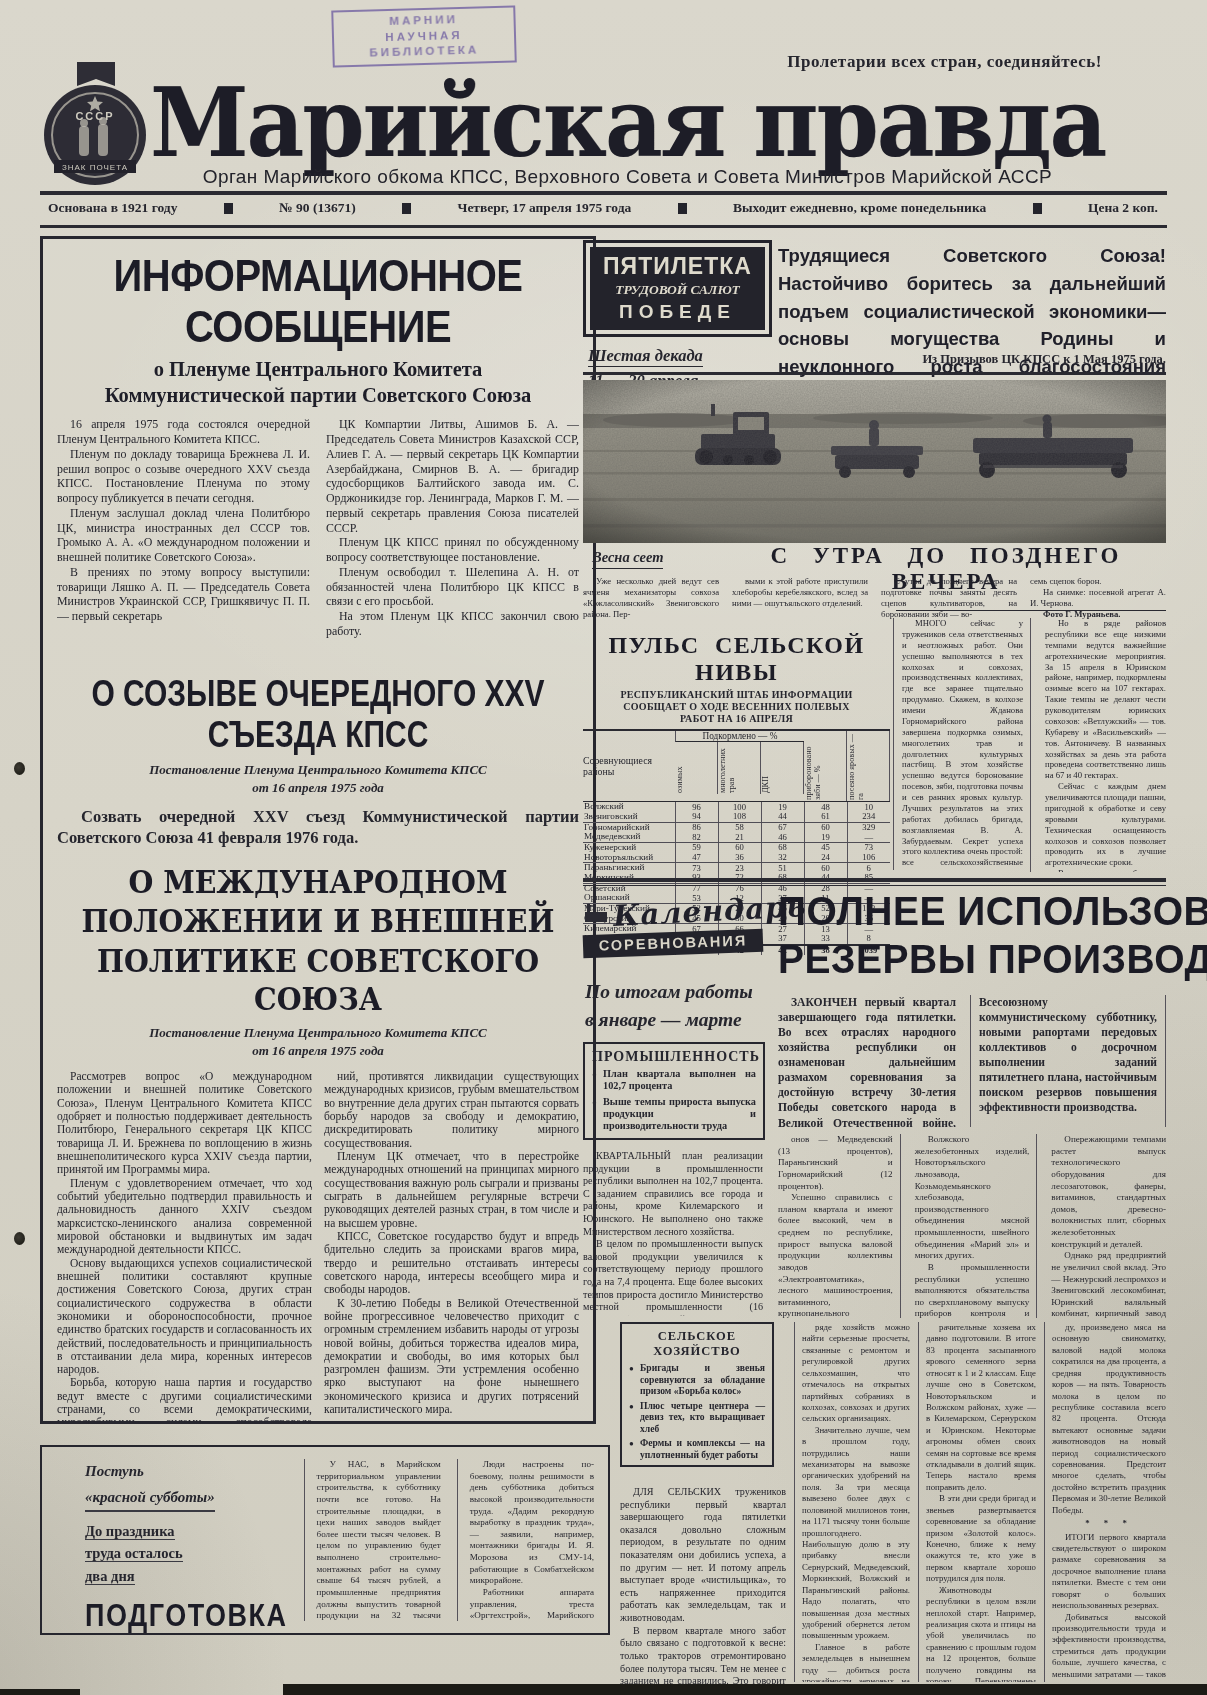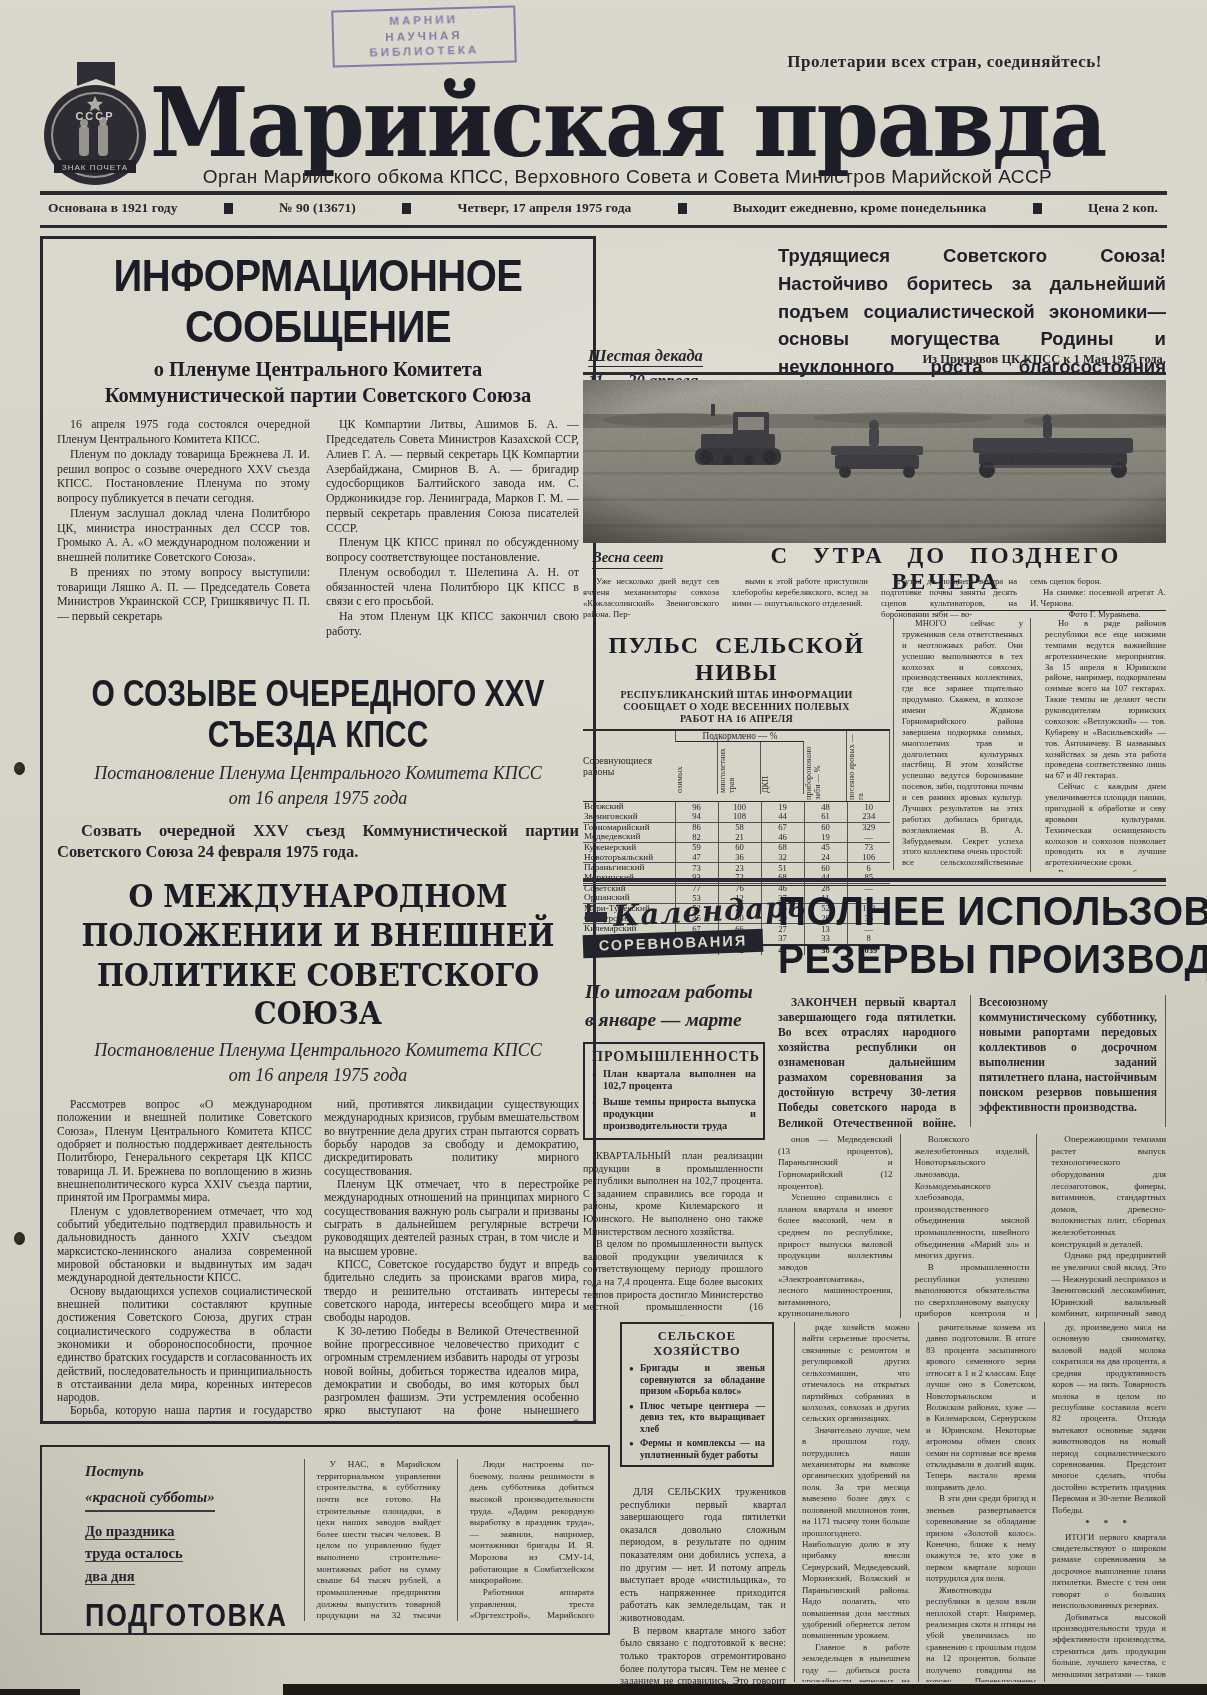--- a/index.html
+++ b/index.html
@@ -27,21 +27,21 @@
   .mast-sub{font-family:"Liberation Sans",sans-serif;font-size:19px;font-weight:500;
     text-align:center;letter-spacing:.4px;color:#23232b;}
   .dateline{display:flex;align-items:center;justify-content:space-between;
     font-weight:bold;font-size:13.5px;}
   .dlsq{width:9px;height:11px;background:#23232b;display:inline-block;}
   .bigbox{border:3px solid #26262e;background:rgba(255,255,252,.05);}
   .h-com{font-family:"Liberation Sans",sans-serif;font-weight:bold;font-size:40px;
     text-align:center;letter-spacing:-.5px;transform:scaleY(1.12);transform-origin:center top;
     color:#1c1c26;}
   .deck{font-weight:bold;font-size:20.5px;text-align:center;line-height:1.25;color:#1e1e28;}
-  .ideck{font-style:italic;font-size:18px;text-align:center;line-height:1.4;font-weight:400;}
+  .ideck{font-style:italic;font-size:13px;text-align:center;line-height:1.4;font-weight:700;}
   .h-syezd{font-family:"Liberation Sans",sans-serif;font-weight:bold;font-size:30px;
     text-align:center;transform:scaleY(1.22);transform-origin:center top;color:#1c1c26;letter-spacing:0;}
   .h-intl{font-family:"DejaVu Serif",serif;font-weight:bold;font-size:28.5px;
     text-align:center;transform:scaleY(1.12);transform-origin:center top;line-height:1.22;color:#1c1c26;}
   .body12 p{font-size:11.9px;line-height:1.24;}
   .body11 p{font-size:11.5px;line-height:1.16;}
   .bold-body{font-weight:bold;font-size:16.5px;line-height:1.3;}
   .pyat-box{border:3.5px solid #23232b;padding:4px;}
   .pyat-in{background:#23232b;color:#dedacc;text-align:center;padding:6px 2px 7px;}
   .pyat1{font-family:"Liberation Sans",sans-serif;font-weight:bold;font-size:23px;letter-spacing:1px;}
@@ -163,21 +163,21 @@
       <div style="flex:1;">
           <p class="bp">ЦК Компартии Литвы, Ашимов Б. А. — Председатель Совета Министров Казахской ССР, Алиев Г. А. — первый секретарь ЦК Компартии Азербайджана, Смирнов В. А. — бригадир судосборщиков Балтийского завода им. С. Орджоникидзе гор. Ленинграда, Марков Г. М. — первый секретарь правления Союза писателей СССР.</p>
           <p class="bp">Пленум ЦК КПСС принял по обсужденному вопросу соответствующее постановление.</p>
           <p class="bp">Пленум освободил т. Шелепина А. Н. от обязанностей члена Политбюро ЦК КПСС в связи с его просьбой.</p>
           <p class="bp">На этом Пленум ЦК КПСС закончил свою работу.</p>
         </div>
     </div>
     <div class="h-syezd" style="margin-top:10px;">О СОЗЫВЕ ОЧЕРЕДНОГО XXV СЪЕЗДА КПСС</div>
     <div class="ideck" style="margin-top:20px;">Постановление Пленума Центрального Комитета КПСС</div>
     <div class="ideck">от 16 апреля 1975 года</div>
-    <p class="bp bold-body" style="margin-top:8px;text-indent:24px;">Созвать очередной XXV съезд Коммунистической партии Советского Союза 24 февраля 1975 года.</p>
+    <p class="bp bold-body" style="margin-top:8px;text-indent:24px;">Созвать очередной XXV съезд Коммунистической партии Советского Союза 41 февраля 1976 года.</p>
     <div class="h-intl" style="margin-top:14px;">
       <div>О МЕЖДУНАРОДНОМ ПОЛОЖЕНИИ И ВНЕШНЕЙ</div>
       <div>ПОЛИТИКЕ СОВЕТСКОГО СОЮЗА</div>
     </div>
     <div class="ideck" style="margin-top:22px;">Постановление Пленума Центрального Комитета КПСС</div>
     <div class="ideck">от 16 апреля 1975 года</div>
     <div class="cols body11 clip" style="margin-top:10px;height:512px;gap:12px;">
       <div style="flex:1;">
           <p class="bp">Рассмотрев вопрос «О международном положении и внешней политике Советского Союза», Пленум Центрального Комитета КПСС одобряет и полностью поддерживает деятельность Политбюро, Генерального секретаря ЦК КПСС товарища Л. И. Брежнева по воплощению в жизнь внешнеполитического курса XXIV съезда партии, принятой им Программы мира.</p>
           <p class="bp">Пленум с удовлетворением отмечает, что ход событий убедительно подтвердил правильность и дальновидность данного XXIV съездом марксистско-ленинского анализа современной мировой обстановки и выдвинутых им задач международной деятельности КПСС.</p>
@@ -186,20 +186,27 @@
         </div>
       <div style="flex:1;">
           <p class="bp">ний, противятся ликвидации существующих международных кризисов, грубым вмешательством во внутренние дела других стран пытаются сорвать борьбу народов за свободу и демократию, дискредитировать политику мирного сосуществования.</p>
           <p class="bp">Пленум ЦК отмечает, что в перестройке международных отношений на принципах мирного сосуществования важную роль сыграли и призваны сыграть в дальнейшем регулярные встречи руководящих деятелей разных стран, в том числе и на высшем уровне.</p>
           <p class="bp">КПСС, Советское государство будут и впредь бдительно следить за происками врагов мира, твердо и решительно отстаивать интересы советского народа, интересы всеобщего мира и свободы народов.</p>
           <p class="bp">К 30-летию Победы в Великой Отечественной войне прогрессивное человечество приходит с огромным стремлением избавить народы от угрозы новой войны, добиться торжества идеалов мира, демократии и свободы, во имя которых был разгромлен фашизм. Эти устремления особенно ярко выступают на фоне нынешнего экономического кризиса и других потрясений капиталистического мира.</p>
         </div>
     </div>
   </div>
 
+  <div class="abs pyat-box" style="left:583px;top:240px;width:175px;">
+    <div class="pyat-in">
+      <div class="pyat1">ПЯТИЛЕТКА</div>
+      <div class="pyat2">ТРУДОВОЙ САЛЮТ</div>
+      <div class="pyat3">ПОБЕДЕ</div>
+    </div>
+  </div>
   <div class="abs decade" style="left:588px;top:344px;width:175px;">
     <div><span>Шестая декада</span></div>
     <div><span>11 — 20 апреля</span></div>
   </div>
 
   <div class="abs appeal" style="left:778px;top:242px;width:388px;">Трудящиеся Советского Союза! Настойчиво боритесь за дальнейший подъем социалистической экономики—основы могущества Родины и неуклонного роста благосостояния народа!</div>
   <div class="abs appeal-src" style="left:778px;top:352px;width:388px;">Из Призывов ЦК КПСС к 1 Мая 1975 года.</div>
 
   <div class="abs hrule" style="left:583px;top:372px;width:583px;height:3px;"></div>
 
@@ -280,21 +287,21 @@
       </div>
     <div style="flex:1;">
         <p class="bp">выми к этой работе приступили хлеборобы керебелякского, вслед за ними — ошутъяльского отделений.</p>
       </div>
     <div style="flex:1;">
         <p class="bp">С утра до позднего вечера на подготовке почвы заняты десять сцепов культиваторов, на бороновании зяби — во-</p>
       </div>
     <div style="flex:1;">
       <p class="bp" style="text-indent:0;">семь сцепок борон.</p>
       <p class="bp">На снимке: посевной агрегат А. И. Чернова.</p>
-      <p class="bp" style="text-align:center;font-weight:normal;">Фото Г. Мураньева.</p>
+      <p class="bp" style="text-align:left;font-weight:bold;">Фото Г. Мураньева.</p>
     </div>
   </div>
 
   <div class="abs" style="left:583px;top:632px;width:307px;">
     <div class="h-pulse">ПУЛЬС СЕЛЬСКОЙ НИВЫ</div>
     <div class="pulse-sub" style="margin-top:3px;">РЕСПУБЛИКАНСКИЙ ШТАБ ИНФОРМАЦИИ</div>
     <div class="pulse-sub">СООБЩАЕТ О ХОДЕ ВЕСЕННИХ ПОЛЕВЫХ</div>
     <div class="pulse-sub">РАБОТ НА 16 АПРЕЛЯ</div>
 
     <div class="pulse-head">

